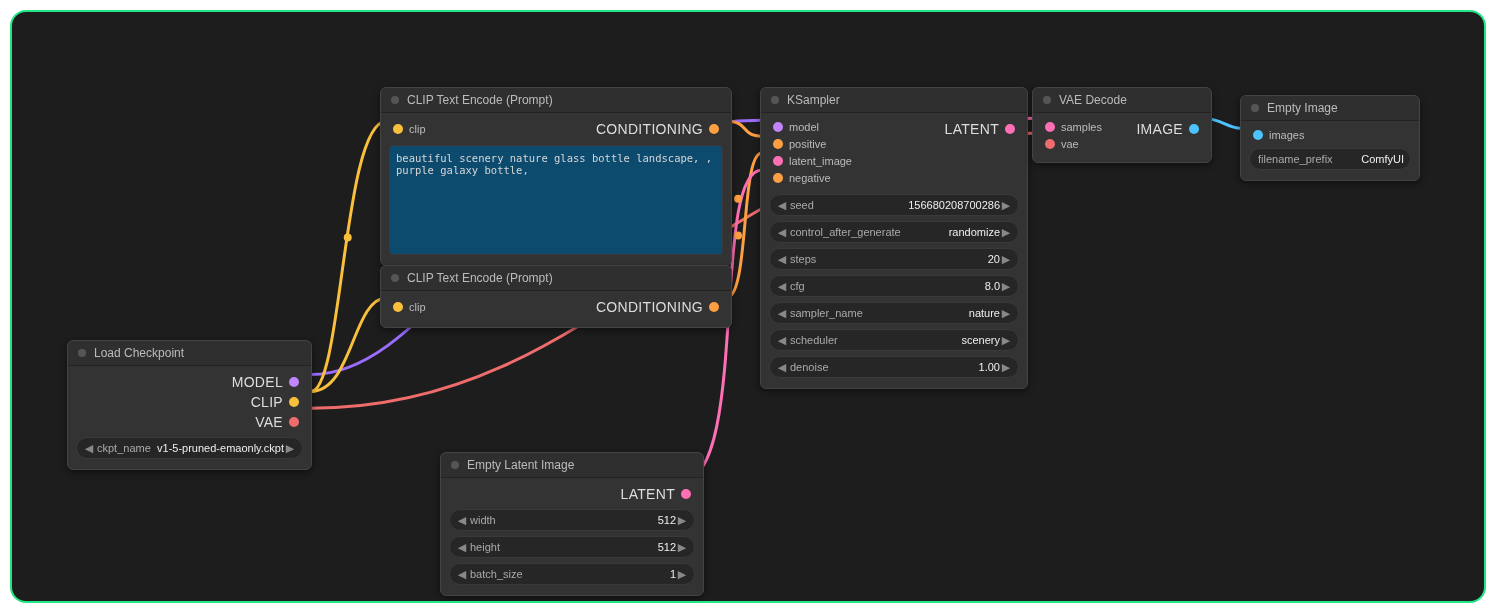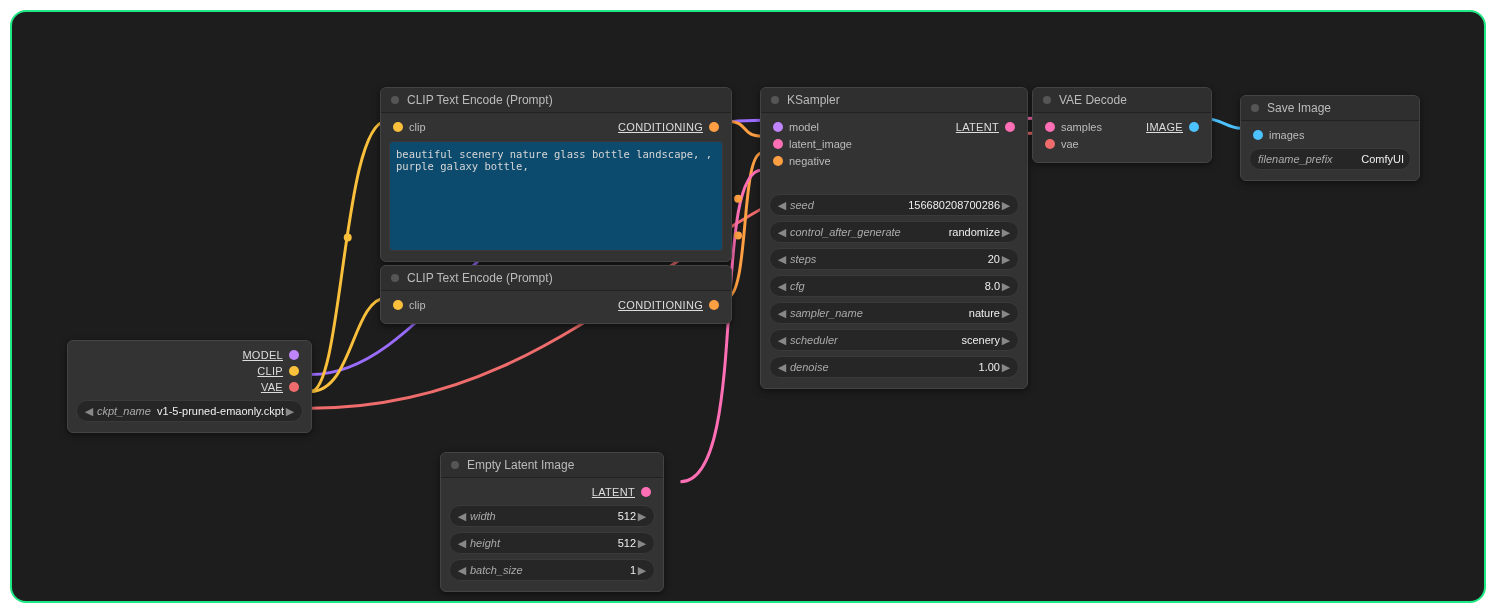--- a/index.html
+++ b/index.html
@@ -45,21 +45,21 @@
 .port {
   display: flex;
   align-items: center;
   gap: 6px;
   font-size: 11px;
   padding: 2px 4px;
 }
 .port-left { justify-content: flex-start; }
 .port-right { justify-content: flex-end; }
 .port-name { color: #bbb; }
-.port-name.caps { color: #ddd; font-size: 11px; letter-spacing: .3px; text-decoration: underline; }
+.port-name.caps { color: #ddd; font-size: 14px; letter-spacing: .3px; }
 .port-dot {
   width: 10px; height: 10px; border-radius: 50%;
   flex-shrink: 0;
 }
 .dot-purple { background: #c084fc; }
 .dot-yellow { background: #fac03c; }
 .dot-red    { background: #ef6c6c; }
 .dot-orange { background: #ff9f43; }
 .dot-pink   { background: #ff6fb5; }
 .dot-blue   { background: #4cc2ff; }
@@ -69,21 +69,21 @@
   background: #262626;
   border: 1px solid #3a3a3a;
   border-radius: 12px;
   height: 22px;
   padding: 0 6px;
   margin-top: 5px;
   font-size: 11px;
   color: #ccc;
 }
 .widget .arrow { color: #888; width: 12px; text-align: center; user-select: none; }
-.widget .wlabel { margin-left: 2px; color: #aaa; font-style: italic; }
+.widget .wlabel { margin-left: 2px; color: #aaa; }
 .widget .wval { margin-left: auto; margin-right: 0; color: #eee; font-weight: 500; }
 .textarea {
   margin-top: 6px;
   background: #0c4a6e;
   border: 1px solid #3a3a3a;
   border-radius: 4px;
   padding: 6px;
   color: #d6d6d6;
   font-family: Menlo, Consolas, monospace;
   font-size: 10.5px;
@@ -116,20 +116,24 @@
   <path d="M 992 108 C 1010 108, 1010 107, 1025 107" stroke="#ff6fb5" stroke-width="3" fill="none"></path>
 
   <path d="M 1195 107 C 1215 107, 1220 117, 1234 117" stroke="#4cc2ff" stroke-width="3" fill="none"></path>
 
   <circle cx="335" cy="227" r="4" fill="#fac03c"></circle>
   <circle cx="728" cy="188" r="4" fill="#ff9f43"></circle>
   <circle cx="728" cy="225" r="4" fill="#ff9f43"></circle>
 </svg>
 
 <div class="node" style="left:55px; top:328px; width:245px;">
+  <div class="node-head">
+    <span class="node-dot"></span>
+    <span class="node-title">Load Checkpoint</span>
+  </div>
   <div class="node-body">
     <div class="port port-right">
       <span class="port-name caps">MODEL</span>
       <span class="port-dot dot-purple"></span>
     </div>
     <div class="port port-right">
       <span class="port-name caps">CLIP</span>
       <span class="port-dot dot-yellow"></span>
     </div>
     <div class="port port-right">
@@ -177,21 +181,21 @@
         <span class="port-name">clip</span>
       </div>
       <div class="port port-right">
         <span class="port-name caps">CONDITIONING</span>
         <span class="port-dot dot-orange"></span>
       </div>
     </div>
   </div>
 </div>
 
-<div class="node" style="left:428px; top:440px; width:224px;">
+<div class="node" style="left:428px; top:440px; width:264px;">
   <div class="node-head">
     <span class="node-dot"></span>
     <span class="node-title">Empty Latent Image</span>
   </div>
   <div class="node-body">
     <div class="port port-right">
       <span class="port-name caps">LATENT</span>
       <span class="port-dot dot-pink"></span>
     </div>
     <div class="widget">
@@ -221,20 +225,24 @@
     <span class="node-title">KSampler</span>
   </div>
   <div class="node-body">
     <div style="position:relative; min-height:70px;">
       <div style="display:flex; flex-direction:column; gap:1px;">
         <div class="port port-left">
           <span class="port-dot dot-purple"></span>
           <span class="port-name">model</span>
         </div>
         <div class="port port-left">
+          <span class="port-dot dot-orange"></span>
+          <span class="port-name">positive</span>
+        </div>
+        <div class="port port-left">
           <span class="port-dot dot-pink"></span>
           <span class="port-name">latent_image</span>
         </div>
         <div class="port port-left">
           <span class="port-dot dot-orange"></span>
           <span class="port-name">negative</span>
         </div>
       </div>
       <div class="port port-right" style="position:absolute; right:0; top:0;">
         <span class="port-name caps">LATENT</span>
@@ -307,21 +315,21 @@
         <span class="port-name caps">IMAGE</span>
         <span class="port-dot dot-blue"></span>
       </div>
     </div>
   </div>
 </div>
 
 <div class="node" style="left:1228px; top:83px; width:180px;">
   <div class="node-head">
     <span class="node-dot"></span>
-    <span class="node-title">Save Image</span>
+    <span class="node-title">Empty Image</span>
   </div>
   <div class="node-body">
     <div class="port port-left">
       <span class="port-dot dot-blue"></span>
       <span class="port-name">images</span>
     </div>
     <div class="widget">
       <span class="wlabel">filename_prefix</span>
       <span class="wval">ComfyUI</span>
     </div>

